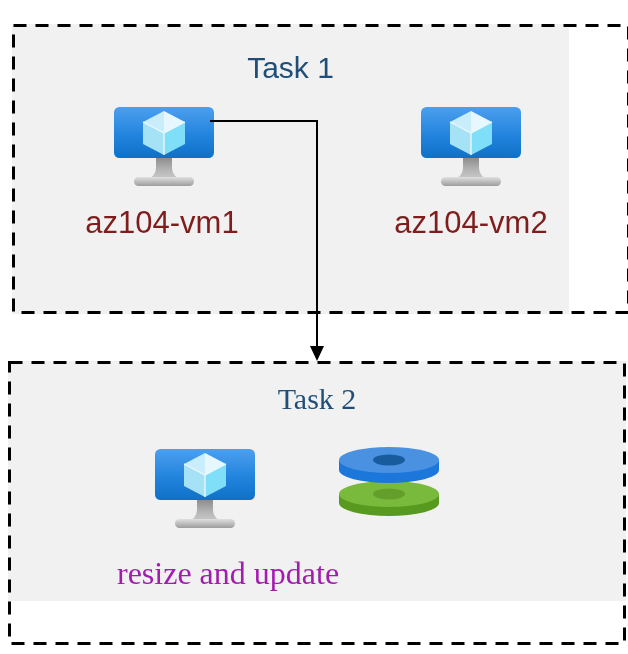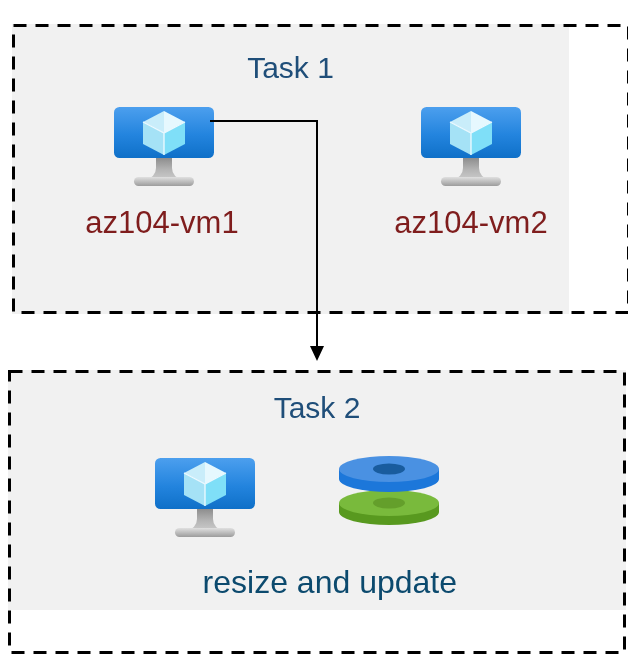--- a/index.html
+++ b/index.html
@@ -17,21 +17,21 @@
   }
   .task-box {
     position: absolute;
     background: #f1f1f1;
   }
   .task-box .border-svg {
     position: absolute;
     left: 0; top: 0;
   }
   #task1-box { left: 12px; top: 2px; width: 557px; height: 290px; margin-top: 22px; }
-  #task2-box { left: 8px; top: 370px; width: 618px; height: 240px; }
+  #task2-box { left: 8px; top: 361px; width: 618px; height: 240px; font-family: Liberation Serif, serif; }
   .task-title {
     position: absolute;
     left: 0;
     width: 100%;
     text-align: center;
     color: #1f4e79;
     font-size: 30px;
     line-height: 36px;
     white-space: nowrap;
   }
@@ -43,22 +43,22 @@
     width: 200px;
     text-align: center;
     color: #7f1d1d;
     font-size: 31px;
     line-height: 38px;
     white-space: nowrap;
   }
   .caption {
     position: absolute;
     width: 340px;
-    text-align: right;
-    color: #0c4a6e;
+    text-align: left;
+    color: #a21caf;
     font-size: 32px;
     line-height: 40px;
     white-space: nowrap;
   }
   #connector {
     position: absolute;
     left: 0; top: 0;
     z-index: 5;
     pointer-events: none;
   }

